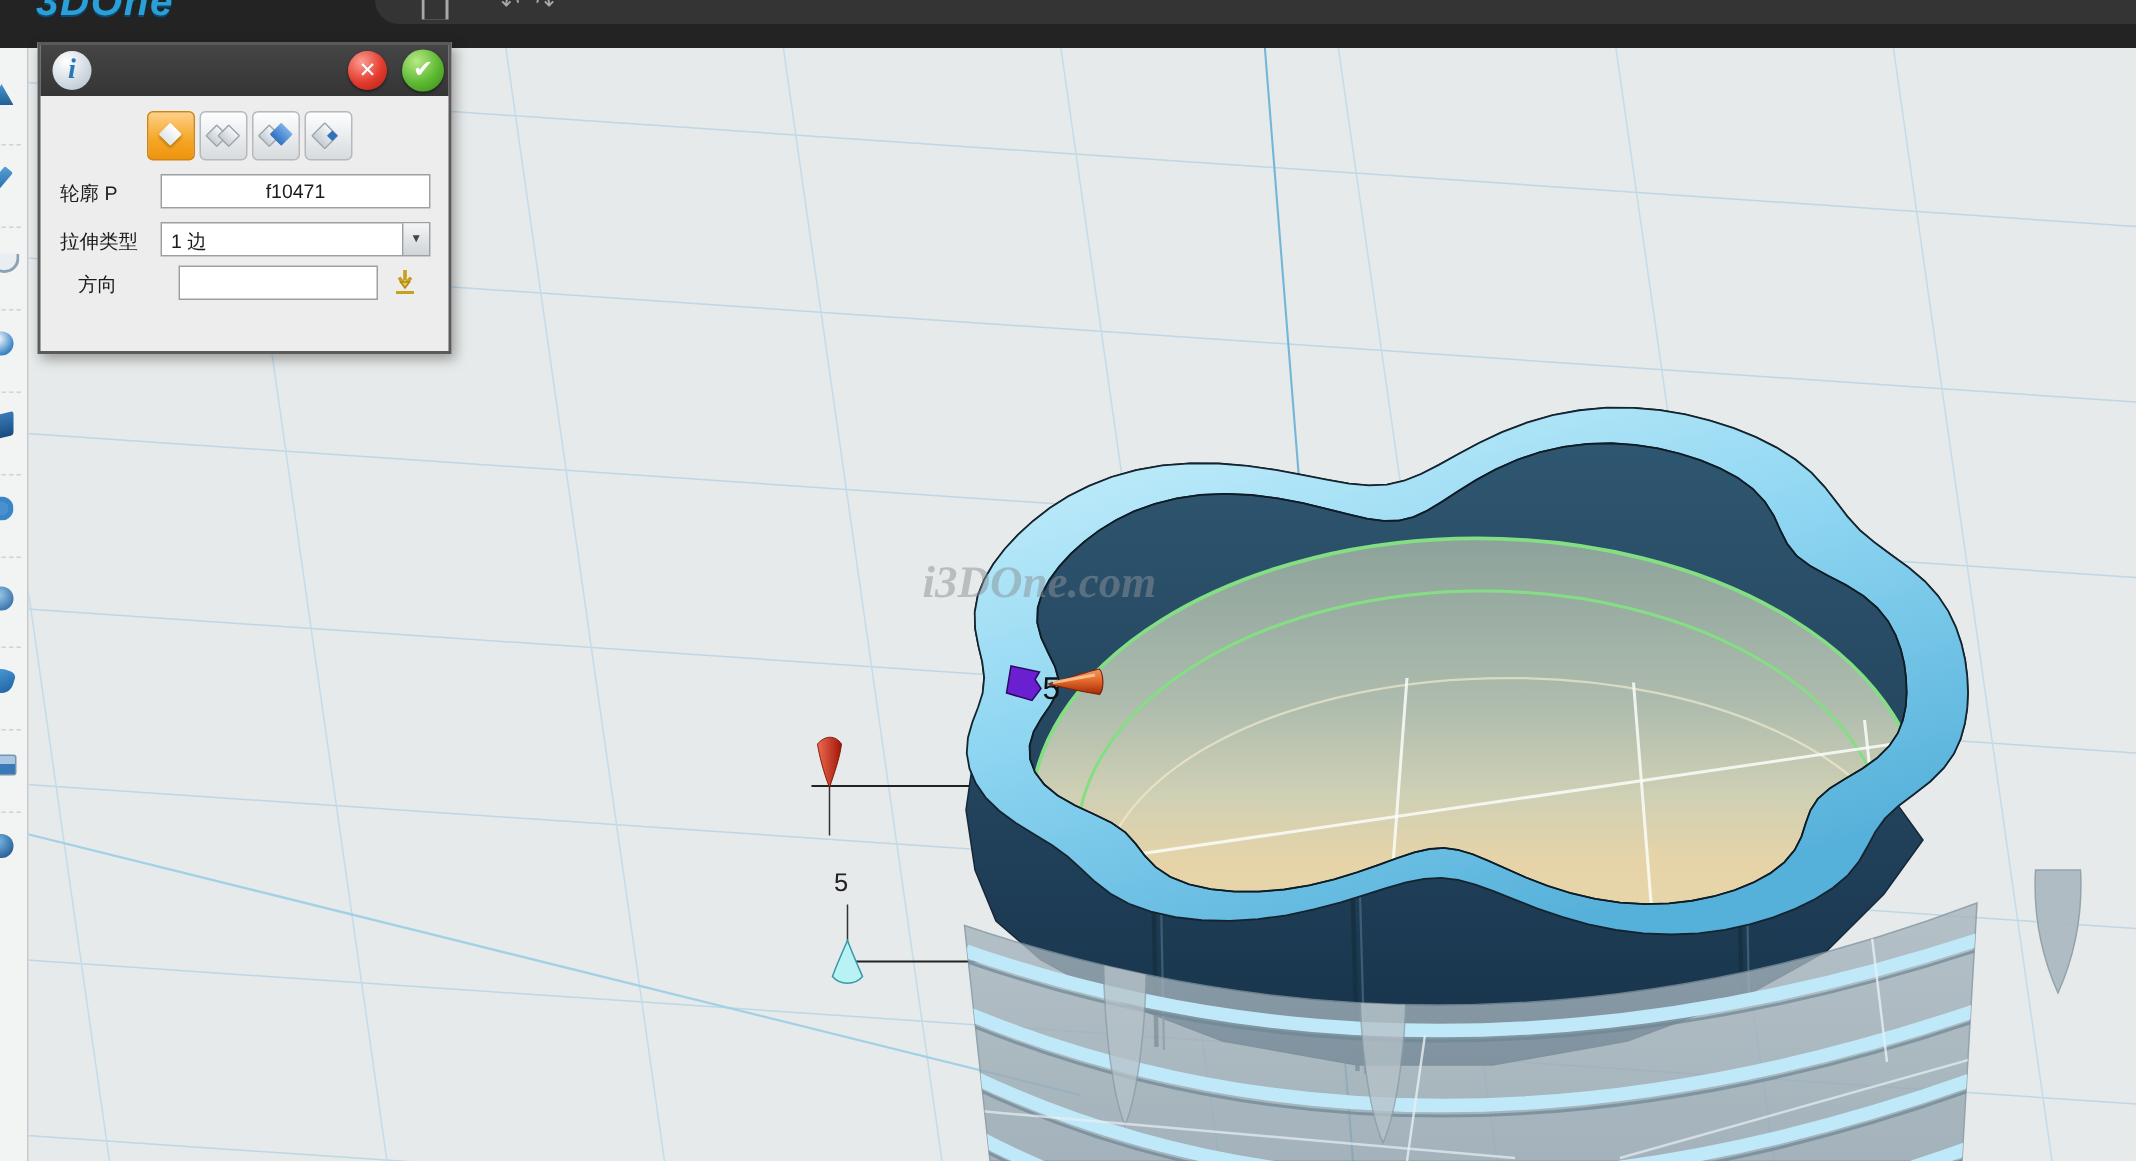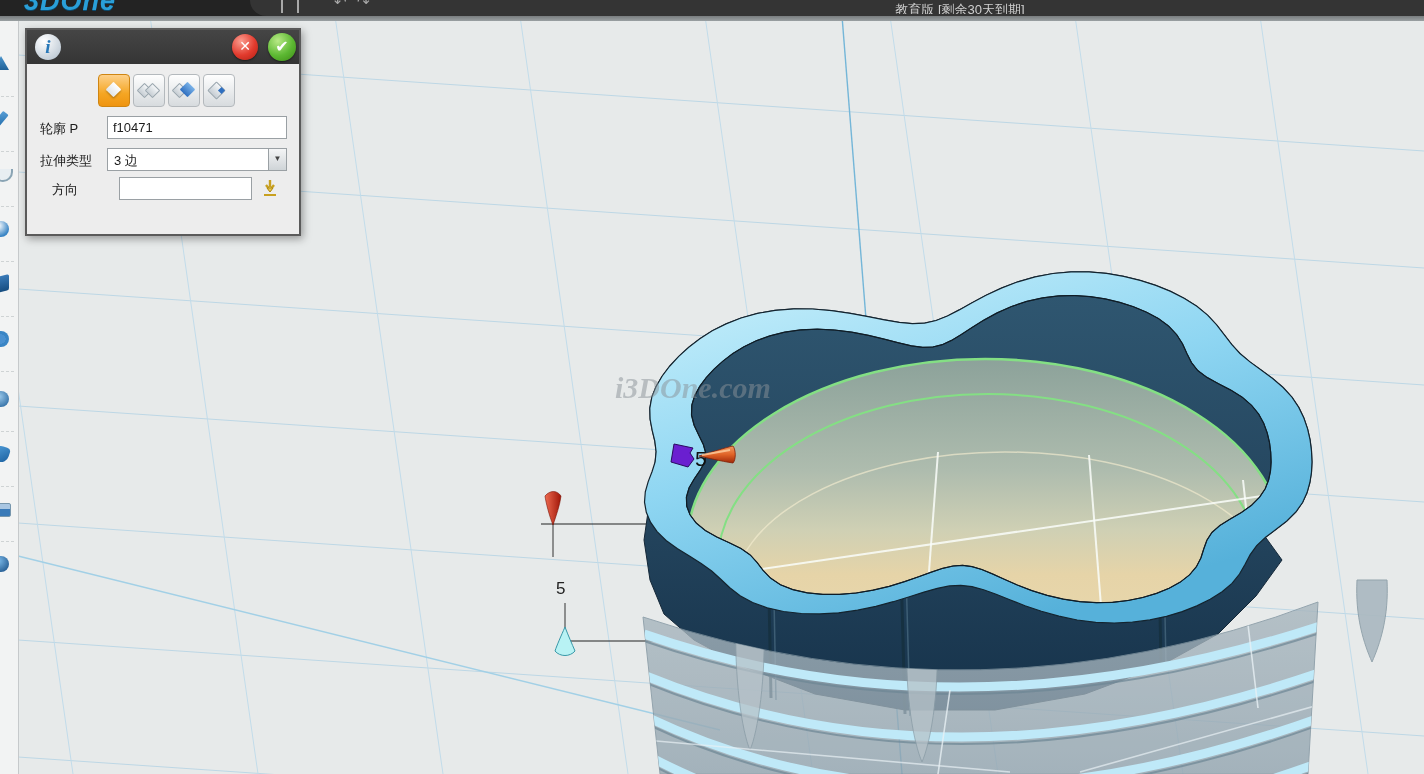--- a/index.html
+++ b/index.html
@@ -1,19 +1,19 @@
 <!DOCTYPE html>
 <html><head>
 <meta charset="utf-8">
 <style>
   html,body{margin:0;padding:0;background:#555;}
   #app{position:relative;width:1424px;height:774px;overflow:hidden;
        font-family:"Liberation Sans","DejaVu Sans",sans-serif;background:#e7eaea;}
   
-  #topbar{position:absolute;left:0;top:0;width:1424px;height:16px;background:#232323;z-index:40;}
+  #topbar{position:absolute;left:0;top:0;width:1424px;height:32px;background:#232323;z-index:40;}
   #topbar .rt{position:absolute;left:250px;top:0;right:0;height:16px;background:#343434;border-bottom-left-radius:16px;}
   #logo{position:absolute;left:24px;top:0;height:16px;width:170px;overflow:hidden;}
   #logo span{display:block;margin-top:-14px;font-size:27px;font-weight:bold;font-style:italic;
     color:#2a9fd8;letter-spacing:1px;text-shadow:0 1px 0 #0b4a6e;}
   #title-clip{position:absolute;left:780px;top:0;width:360px;height:14px;overflow:hidden;text-align:center;}
   #title-clip span{display:inline-block;margin-top:-5px;font-size:13px;color:#cfcfcf;}
   .tb-ic{position:absolute;top:0;height:13px;overflow:hidden;color:#a8a8a8;font-size:15px;}
   #doc-ic{left:281px;width:22px;}
   #doc-ic i{display:block;width:14px;height:16px;margin-top:-5px;border:2px solid #a8a8a8;border-radius:2px;}
   #undo-ic{left:334px;width:20px;}#redo-ic{left:357px;width:20px;}
@@ -199,21 +199,20 @@
       </div>
     <div id="doc-ic" class="tb-ic">
         <i></i>
       </div>
     <div id="undo-ic" class="tb-ic">
         <span>↶</span>
       </div>
     <div id="redo-ic" class="tb-ic">
         <span>↷</span>
       </div>
-    <div id="title-clip"><span>教育版 [剩余30天到期]</span></div>
   </div>
   <div id="strip"></div>
 
   <div id="sidebar">
       <div class="sb-item" style="top: 29px;">
         <span class="ic ic1"></span>
       </div>
       <div class="sb-sep" style="top: 75px;"></div>
       <div class="sb-item" style="top: 84px;">
         <span class="ic ic2"></span>
@@ -271,26 +270,26 @@
         <span class="dia b" style="left:13px;top:9px;"></span>
       </div>
       <div class="opt">
         <span class="dia g" style="left:6px;top:9px;"></span>
         <span class="dot-b" style="left:15px;top:13px;"></span>
       </div>
     </div>
 
     <div class="frow" style="top:86px;width:246px;">
       <label>轮廓 P</label>
-      <input class="fin" style="left: 67px; width: 168px;" value="f10471">
+      <input class="fin" style="left: 67px; width: 168px; text-align: center;" value="f10471">
     </div>
     <div class="frow" style="top:118px;width:246px;">
       <label>拉伸类型</label>
       <div class="fsel" style="left:67px;width:178px;">
-        <span class="val">3 边</span>
+        <span class="val">1 边</span>
         <span class="dd">▼</span>
       </div>
     </div>
     <div class="frow" style="top:147px;width:246px;margin-left:12px;">
       <label>方向</label>
       <input class="fin" style="left: 67px; width: 121px;" value="">
       <svg class="pick" style="left:209px;" viewBox="0 0 18 20">
         <path d="M9 2 L9 9 M5 7 L9 12 L13 7" stroke="#c8a020" stroke-width="2.4" fill="none"></path>
         <path d="M6 10 L12 10 L9 14 Z" fill="#e8c850" stroke="#b08a10" stroke-width="1"></path>
         <line x1="3" y1="17" x2="15" y2="17" stroke="#c8a020" stroke-width="2"></line>

